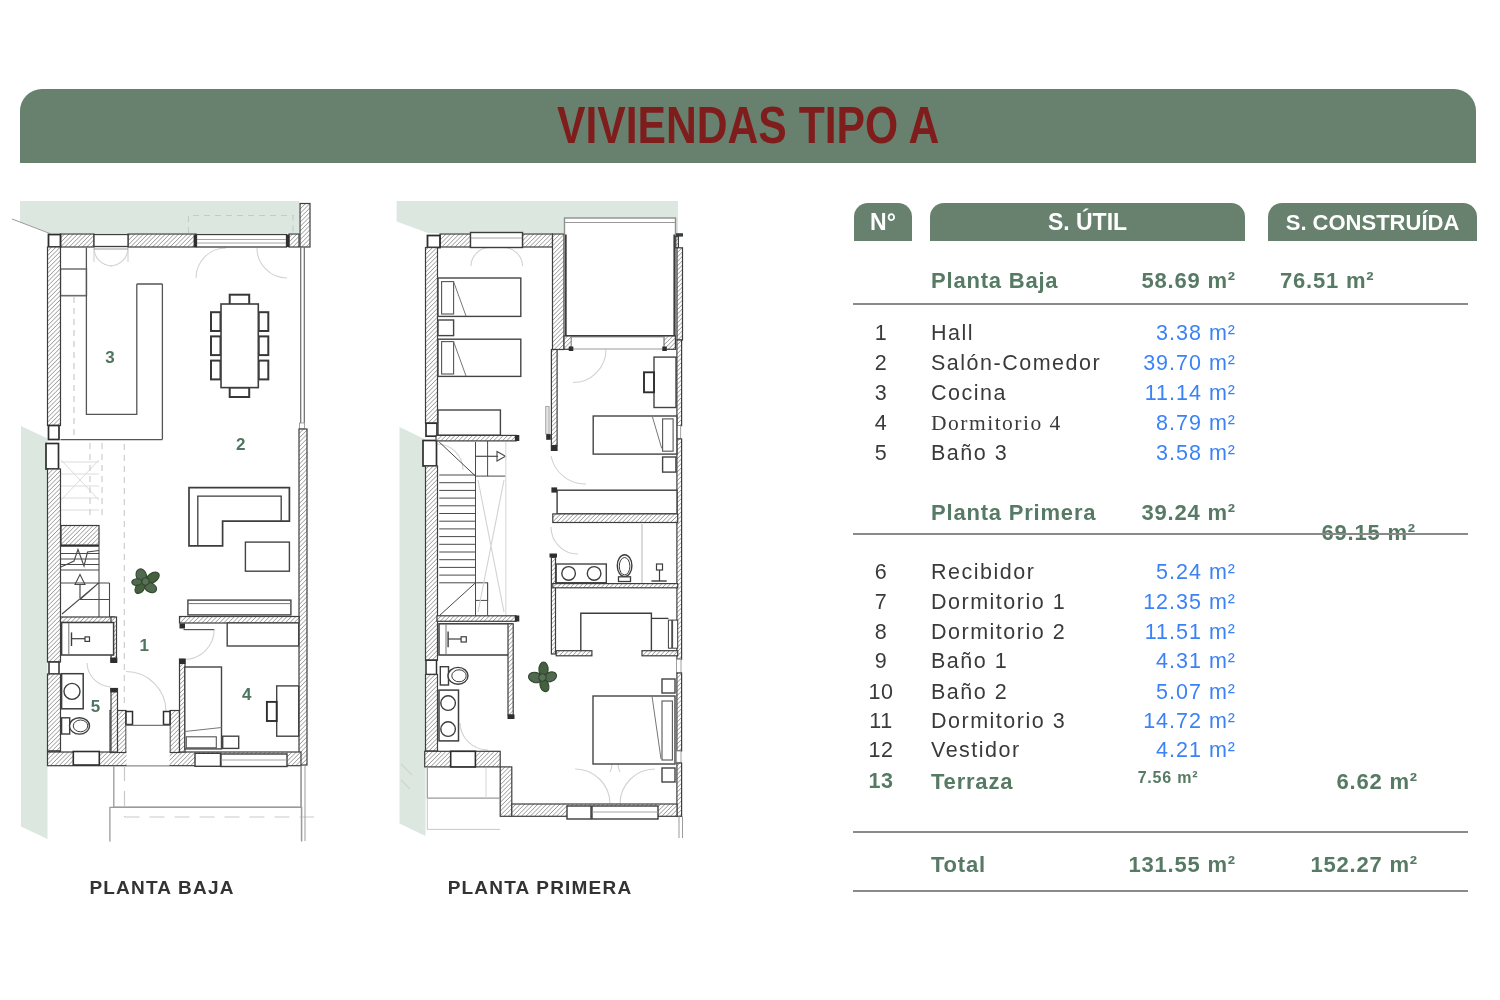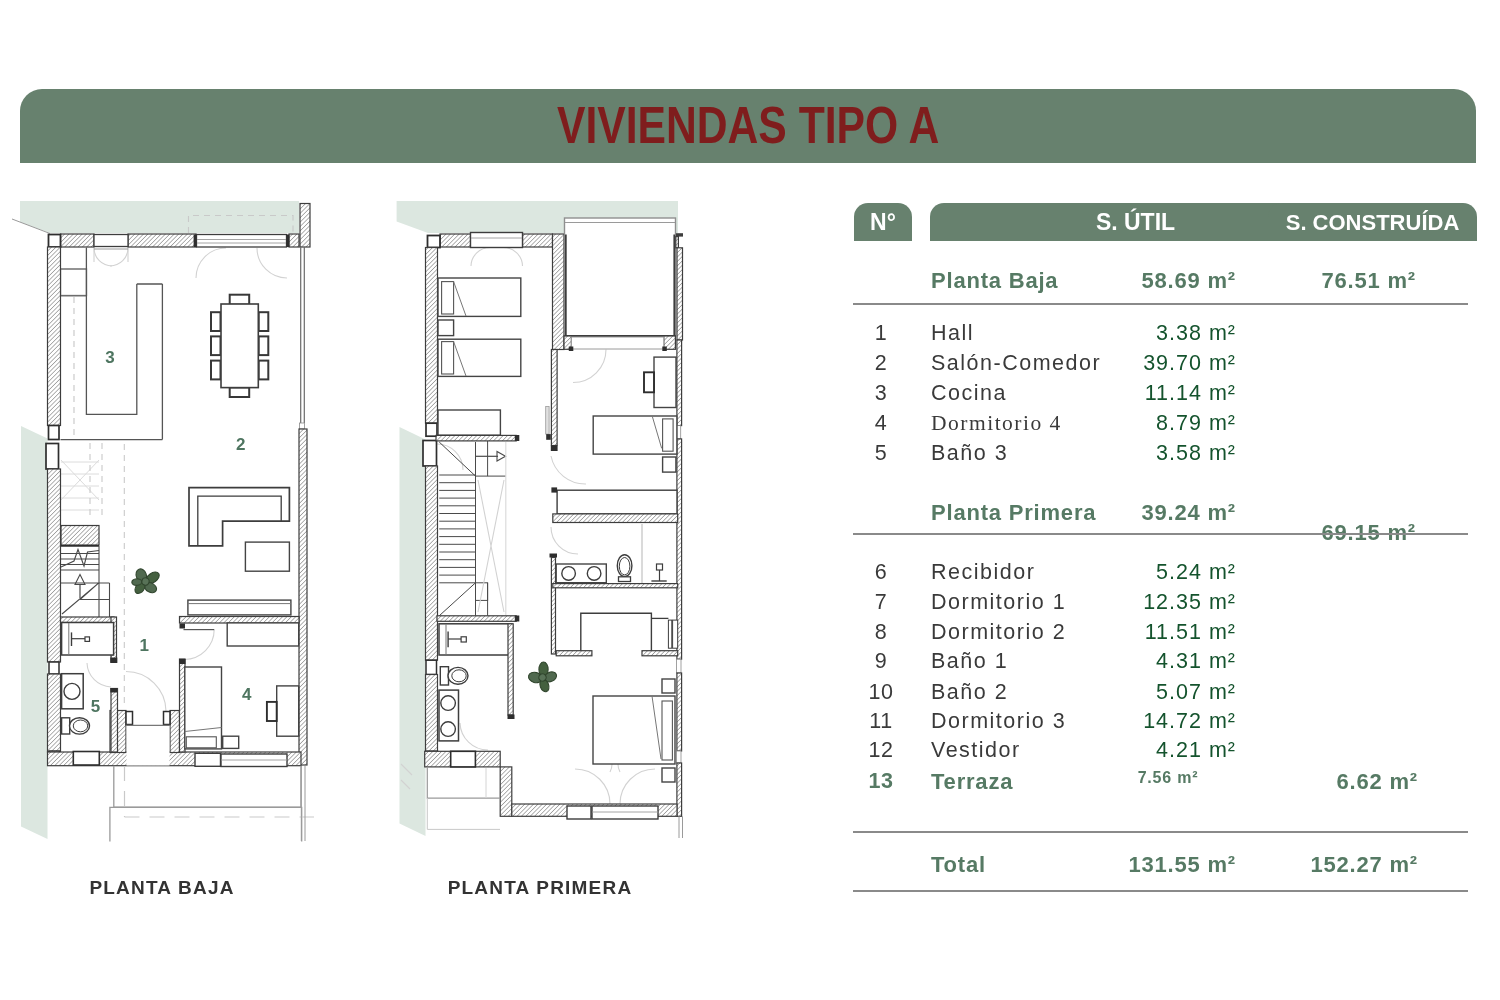--- a/index.html
+++ b/index.html
@@ -3,21 +3,21 @@
 <meta charset="utf-8">
 <style>
   html,body{margin:0;padding:0;background:#ffffff;width:1500px;height:1000px;overflow:hidden;}
   body{font-family:"Liberation Sans", sans-serif;position:relative;}
   .abs{position:absolute;}
   .grn{color:#567a64;font-weight:bold;letter-spacing:0.8px;}
   .pill{position:absolute;background:#67816e;border-radius:14px 14px 0 0;color:#ffffff;font-weight:bold;text-align:center;}
   .rule{position:absolute;height:1.6px;background:#8a8a8a;left:853px;width:615px;}
   .rname{position:absolute;left:931px;font-size:21.5px;color:#3a3a3a;letter-spacing:1.5px;}
   .rnum{position:absolute;left:856px;width:50px;text-align:center;font-size:21.5px;color:#3a3a3a;letter-spacing:0.5px;}
-  .rval{position:absolute;text-align:right;font-size:21.5px;color:#14532d;letter-spacing:1px;}
+  .rval{position:absolute;text-align:right;font-size:21.5px;color:#3b82f6;letter-spacing:1px;}
   .vu{left:1100px;width:136px;}
 </style>
 </head>
 <body>
 
 <div class="abs" style="left:20px;top:89px;width:1456px;height:74px;background:#67816e;border-radius:22px 22px 0 0;"></div>
 
 <div class="abs" style="left:20px;top:88px;width:1456px;height:74px;line-height:75px;text-align:center;color:#7f1d1d;font-weight:bold;font-size:52px;"><span style="display:inline-block;transform:scaleX(0.82);transform-origin:center;">VIVIENDAS TIPO A</span></div>
 
 <svg class="abs" style="left:0;top:0;" width="1500" height="1000" viewBox="0 0 1500 1000">
@@ -444,27 +444,27 @@
 <line x1="682.5" y1="816.3" x2="682.5" y2="838" stroke="#9a9a9a" stroke-width="1"></line>
 </g>
 </svg>
 
 <div class="abs" style="left:22px;top:877px;width:280px;text-align:center;font-size:19px;font-weight:bold;letter-spacing:1.2px;color:#333333;">PLANTA BAJA</div>
 
 <div class="abs" style="left:400px;top:877px;width:280px;text-align:center;font-size:19px;font-weight:bold;letter-spacing:1.2px;color:#333333;">PLANTA PRIMERA</div>
 
 <div class="pill" style="left:854px;top:203px;width:58px;height:38px;line-height:39px;font-size:23px;">N°</div>
 
-<div class="pill" style="left:930px;top:203px;width:315px;height:38px;line-height:39px;font-size:23px;padding-left:48px;">S. ÚTIL</div>
+<div class="pill" style="left:930px;top:203px;width:315px;height:38px;line-height:39px;font-size:23px;">S. ÚTIL</div>
 
 <div class="pill" style="left:1268px;top:203px;width:209px;height:38px;line-height:39px;font-size:22px;">S. CONSTRUÍDA</div>
 
 <div class="abs grn" style="left:931px;top:268px;font-size:22px;">Planta Baja</div>
 <div class="abs grn" style="left:1100px;top:268px;width:136px;text-align:right;font-size:22px;">58.69 m²</div>
-<div class="abs grn" style="left:1280px;top:268px;width:136px;text-align:right;font-size:22px;">76.51 m²</div>
+<div class="abs grn" style="left:1280px;top:268px;width:136px;font-size:22px;">76.51 m²</div>
 
 <div class="rule" style="top:303px;"></div>
 
 <div class="rnum" style="top:320.5px;">1</div>
 <div class="rname" style="top:320.5px;">Hall</div>
 <div class="rval vu" style="top:320.5px;">3.38 m²</div>
 
 <div class="rnum" style="top:350.5px;">2</div>
 <div class="rname" style="top:350.5px;">Salón-Comedor</div>
 <div class="rval vu" style="top:350.5px;">39.70 m²</div>

